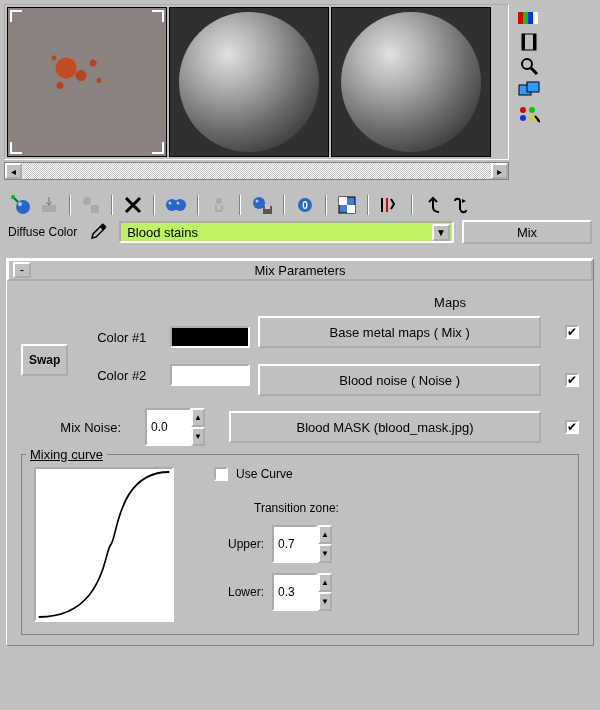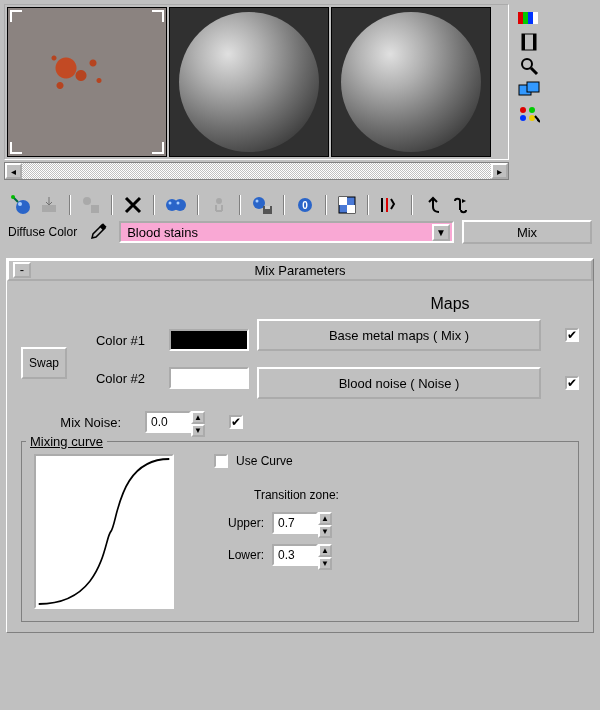--- a/index.html
+++ b/index.html
@@ -137,21 +137,21 @@
     padding: 0 4px;
   }
   .picker {
     width: 26px; height: 22px;
     display:inline-flex; align-items:center; justify-content:center;
   }
 
   .dropdown {
     flex: 1;
     height: 22px;
-    background: #f9a8d4;
+    background: #bef264;
     border: 2px inset #fff;
     display: flex;
     align-items: center;
     justify-content: space-between;
     padding: 0 2px 0 6px;
     font-size: 13px;
   }
   .dropdown .dd-btn {
     width: 18px; height: 17px;
     background: #c0c0c0;
@@ -163,21 +163,21 @@
   .btn {
     background: #c0c0c0;
     border: 2px outset #fff;
     height: 24px;
     padding: 0 10px;
     display: inline-flex;
     align-items: center;
     justify-content:center;
     font-size: 13px;
   }
-  .btn.thin { padding: 0 6px; height: 22px; font-size:12px; }
+  .btn.thin { padding: 0 6px; height: 22px; font-size:12px;font-weight:bold; }
 
   
   .rollout {
     margin: 14px 2px 0;
     border: 1px solid #808080;
     border-top-color: #fff;
     border-left-color: #fff;
     background: #c0c0c0;
     padding: 0 2px 8px;
   }
@@ -201,21 +201,21 @@
     line-height:12px;
   }
 
   .params {
     padding: 2px 12px;
   }
   .maps-head {
     text-align: center;
     margin-left: 300px;
     margin-bottom: 6px;
-    font-size: 16px;
+    font-size: 13px;
   }
 
   .param-row {
     display: flex;
     align-items: center;
     gap: 24px;
     margin-bottom: 8px;
   }
   .param-row .label {
     width: 70px;
@@ -246,21 +246,21 @@
     background: #fff;
     display:inline-flex; align-items:center; justify-content:center;
     font-size:12px; line-height:1;
   }
 
   .colors-block { display:flex; gap:8px; align-items: center; }
   .colors-col { display:flex; flex-direction:column; gap:8px; }
 
   .spinner {
     display: inline-flex;
-    height: 22px;
+    height: 38px;
   }
   .spinner input {
     width: 46px;
     border: 2px inset #fff;
     font-family: inherit;
     font-size: 12px;
     padding: 0 4px;
     background:#fff;
   }
   .spinner .arrows {
@@ -512,20 +512,21 @@
 
     <div class="param-row" style="margin-top:4px">
       <span class="label" style="width:100px">Mix Noise:</span>
       <span class="spinner">
         <input value="0.0" style="">
         <span class="arrows">
             <div>▲</div>
             <div>▼</div>
           </span>
       </span>
+      <span class="map-btn">Blood MASK (blood_mask.jpg)</span>
       <span class="check">✔</span>
     </div>
 
     <div class="group">
       <legend>Mixing curve</legend>
       <div class="mix-flex">
         <div class="curve-box">
           <svg viewBox="0 0 100 100" preserveAspectRatio="none">
             <path d="M2 98 C 50 98, 50 55, 55 50 C 60 45, 60 2, 98 2" fill="none" stroke="#000" stroke-width="1.2"></path>
           </svg>

